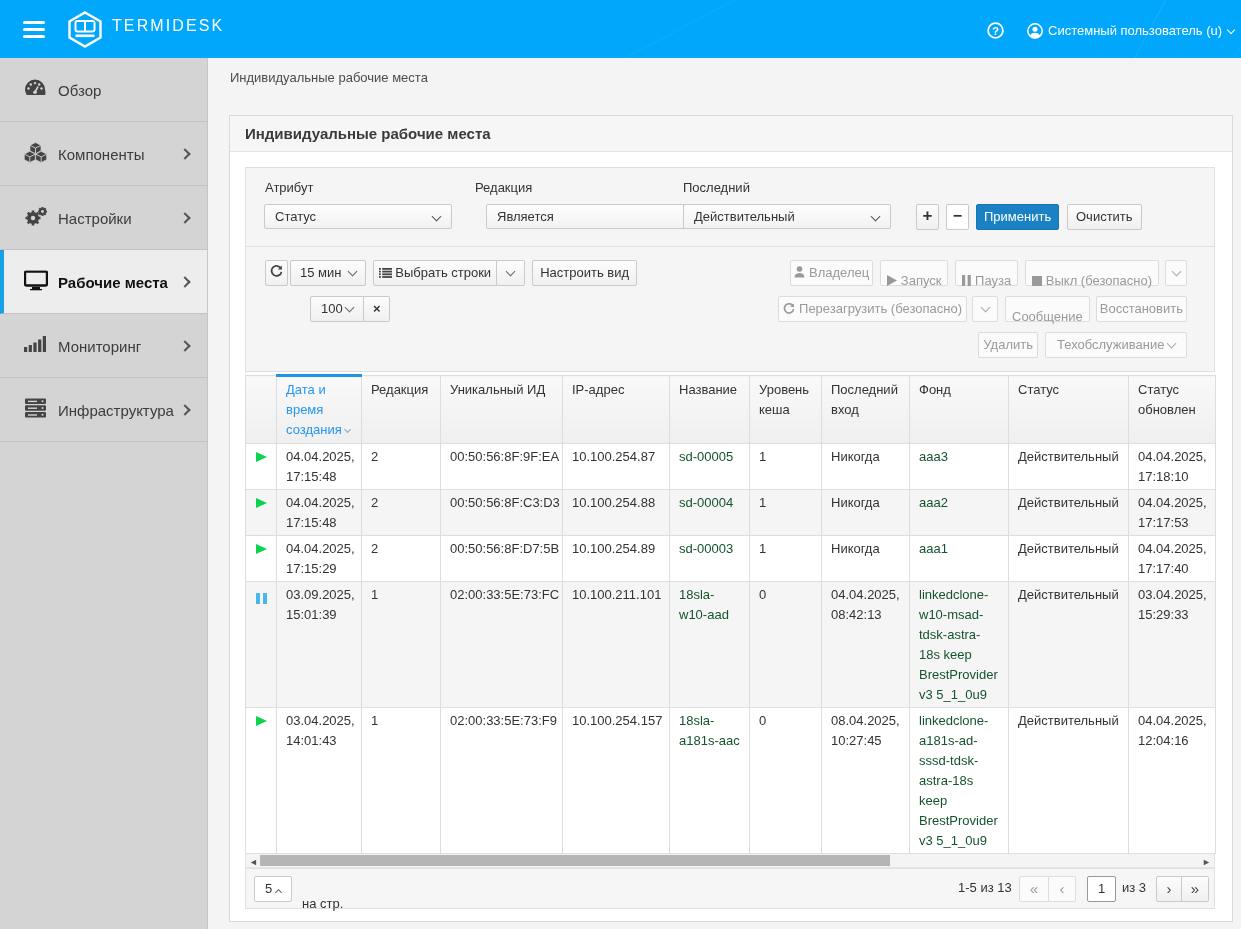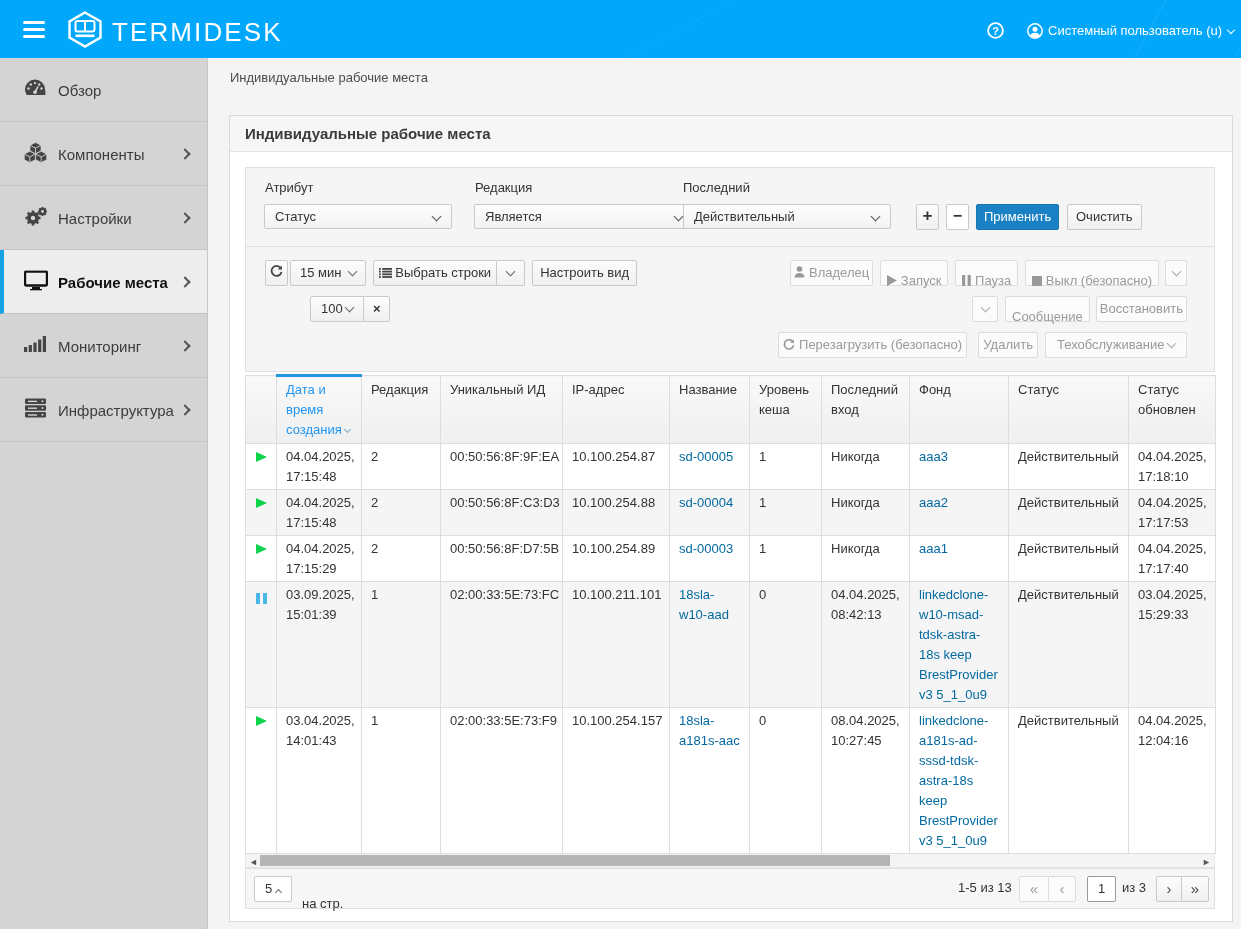--- a/index.html
+++ b/index.html
@@ -7,21 +7,21 @@
 html,body { width:1241px; height:929px; font-family:"Liberation Sans", sans-serif; background:#f4f4f4; overflow:hidden; position:relative; }
 .chev { display:inline-block; width:7px; height:7px; border-right:1.5px solid currentColor; border-bottom:1.5px solid currentColor; transform:rotate(45deg); vertical-align:2px; }
 .chevup { transform:rotate(-135deg); vertical-align:-2px; }
 
 
 .hdr { position:absolute; left:0; top:0; width:1241px; height:58px; background:#00a7fa; z-index:10; overflow:hidden;}
 .hdr .diag { position:absolute; background:rgba(255,255,255,0.10); width:1px; height:400px; }
 .burger { position:absolute; left:23px; top:21px; width:22px; }
 .burger span { display:block; height:3px; background:#fff; border-radius:2px; margin-bottom:4px; }
 .logo { position:absolute; left:68px; top:11px; }
-.brand { position:absolute; left:112px; top:17px; color:#fff; font-size:26px; letter-spacing:2.1px; font-weight:400; }
+.brand { position:absolute; left:112px; top:17px; color:#fff; font-size:16px; letter-spacing:2.1px; font-weight:400; }
 .help { position:absolute; left:987px; top:22px; }
 .usr { position:absolute; left:1027px; top:22px; color:#fff; font-size:13px; line-height:18px; white-space:nowrap; }
 .usr svg { vertical-align:-4px; margin-right:5px; }
 .usr .chev { border-color:#fff; width:6px; height:6px; margin-left:6px; }
 
 
 .side { position:absolute; left:0; top:58px; width:208px; bottom:0; background:#d4d4d4; border-right:1px solid #c6c6c6; }
 .side .it { position:relative; height:64px; border-bottom:1px solid #c3c3c3; color:#3c3c3c; font-size:15px; }
 .side .it .ic { position:absolute; left:24px; top:50%; transform:translateY(-50%); width:22px; text-align:center; }
 .side .it .tx { position:absolute; left:58px; top:50%; transform:translateY(-50%); }
@@ -54,21 +54,21 @@
 
 .trow { position:absolute; white-space:nowrap; font-size:0; }
 
 
 .tbl { border-collapse:collapse; table-layout:fixed; width:970px; font-size:13px; color:#333; }
 .tbl th, .tbl td { border:1px solid #ddd; vertical-align:top; text-align:left; font-weight:normal; padding:3px 9px 2px; line-height:20px; overflow:hidden; }
 .tbl th { background:linear-gradient(#f9f9f9,#efefef); padding-top:4px; padding-bottom:3px; height:60px; }
 .tbl th.sorted { border-top:3px solid #1e96e0; color:#2196f3; padding-top:3px; }
 .tbl td.ic { padding:3px 0 0 10px; }
 .tbl tr.odd td { background:#f5f5f5; }
-.tbl a { color:#0369a1; text-decoration:none; }
+.tbl a { color:#14532d; text-decoration:none; }
 .play { display:inline-block; width:0; height:0; border-left:11px solid #0ed24b; border-top:5.7px solid transparent; border-bottom:5.7px solid transparent; margin-top:5px; }
 .pause { display:inline-block; margin-top:5px; }
 .pause i { display:inline-block; width:4px; height:11px; background:#49b7e8; margin-right:2.5px; }
 
 
 .hscroll { position:relative; width:970px; height:14px; background:#f4f4f4; border:1px solid #e6e6e6; border-top:none; }
 .hscroll .thumb { position:absolute; left:14px; top:1px; width:630px; height:11px; background:#b5b5b5; }
 .hscroll .arr { position:absolute; top:3px; font-size:9px; color:#555; }
 .tfoot { position:relative; width:970px; height:41px; background:#f6f6f6; border:1px solid #e0e0e0; margin-top:0; font-size:13px; color:#333; }
 </style>
@@ -216,21 +216,21 @@
 <div class="main">
   <div class="crumb">Индивидуальные рабочие места</div>
   <div class="card">
     <div class="card-h">Индивидуальные рабочие места</div>
     <div class="card-b">
       <div class="panel">
         <span class="lbl" style="left:19px">Атрибут</span>
         <span class="lbl" style="left:229px">Редакция</span>
         <span class="lbl" style="left:437px">Последний</span>
         <span class="sel" style="left:18px; width:188px">Статус<span class="chev"></span></span>
-        <span class="sel" style="left:228px; width:220px">Является<span class="chev"></span></span>
+        <span class="sel" style="left:240px; width:220px">Является<span class="chev"></span></span>
         <span class="sel" style="left:437px; width:208px">Действительный<span class="chev"></span></span>
         <span class="btn sq" style="position:absolute; left:670px; top:36px; font-weight:bold; font-size:17px; line-height:22px;">+</span>
         <span class="btn sq" style="position:absolute; left:700px; top:36px; font-weight:bold; font-size:16px; line-height:22px; background:#fff;">−</span>
         <span class="btn pri" style="position:absolute; left:730px; top:36px; padding:0 7px;">Применить</span>
         <span class="btn" style="position:absolute; left:821px; top:36px; padding:0 8px;">Очистить</span>
         <div class="pdiv"></div>
 
         <div class="trow" style="left:19px; top:92px;">
           <span class="btn sq"><svg width="13" height="13" viewBox="0 0 13 13">
                 <path d="M11.2 5 A5 5 0 1 0 11.5 7.8" fill="none" stroke="#444" stroke-width="1.8"></path>
@@ -266,21 +266,21 @@
           <span class="btn dis" style="margin-left:7px;"><svg width="9" height="11" viewBox="0 0 9 11" style="vertical-align:-1px">
                 <rect width="3.2" height="11" fill="#999"></rect>
                 <rect x="5.6" width="3.2" height="11" fill="#999"></rect>
               </svg> Пауза</span>
           <span class="btn dis" style="margin-left:7px;"><svg width="10" height="10" viewBox="0 0 10 10" style="vertical-align:-1px">
                 <rect width="10" height="10" fill="#999"></rect>
               </svg> Выкл (безопасно)</span>
           <span class="btn dis" style="margin-left:6px; width:22px; padding:0 !important; text-align:center;"><span class="chev"></span></span>
         </div>
         <div class="trow" style="right:27px; top:128px;">
-          <span class="btn dis" style="padding:0 4px;margin-top:36px;"><svg width="12" height="12" viewBox="0 0 13 13" style="vertical-align:-1px">
+          <span class="btn dis" style="padding:0 4px;"><svg width="12" height="12" viewBox="0 0 13 13" style="vertical-align:-1px">
                 <path d="M11.2 5 A5 5 0 1 0 11.5 7.8" fill="none" stroke="#999" stroke-width="1.8"></path>
                 <path d="M11.8 1.5 v4 h-4 z" fill="#999"></path>
               </svg> Перезагрузить (безопасно)</span>
           <span class="btn dis" style="margin-left:5px; width:26px; padding:0 !important; text-align:center;"><span class="chev"></span></span>
           <span class="btn dis" style="margin-left:7px;">Сообщение</span>
           <span class="btn dis" style="margin-left:6px; padding:0 3px;">Восстановить</span>
         </div>
         <div class="trow" style="right:27px; top:164px;">
           <span class="btn dis" style="padding:0 4px;">Удалить</span>
           <span class="btn dis" style="margin-left:7px; padding:0 11px;">Техобслуживание&nbsp;<span class="chev"></span></span>

